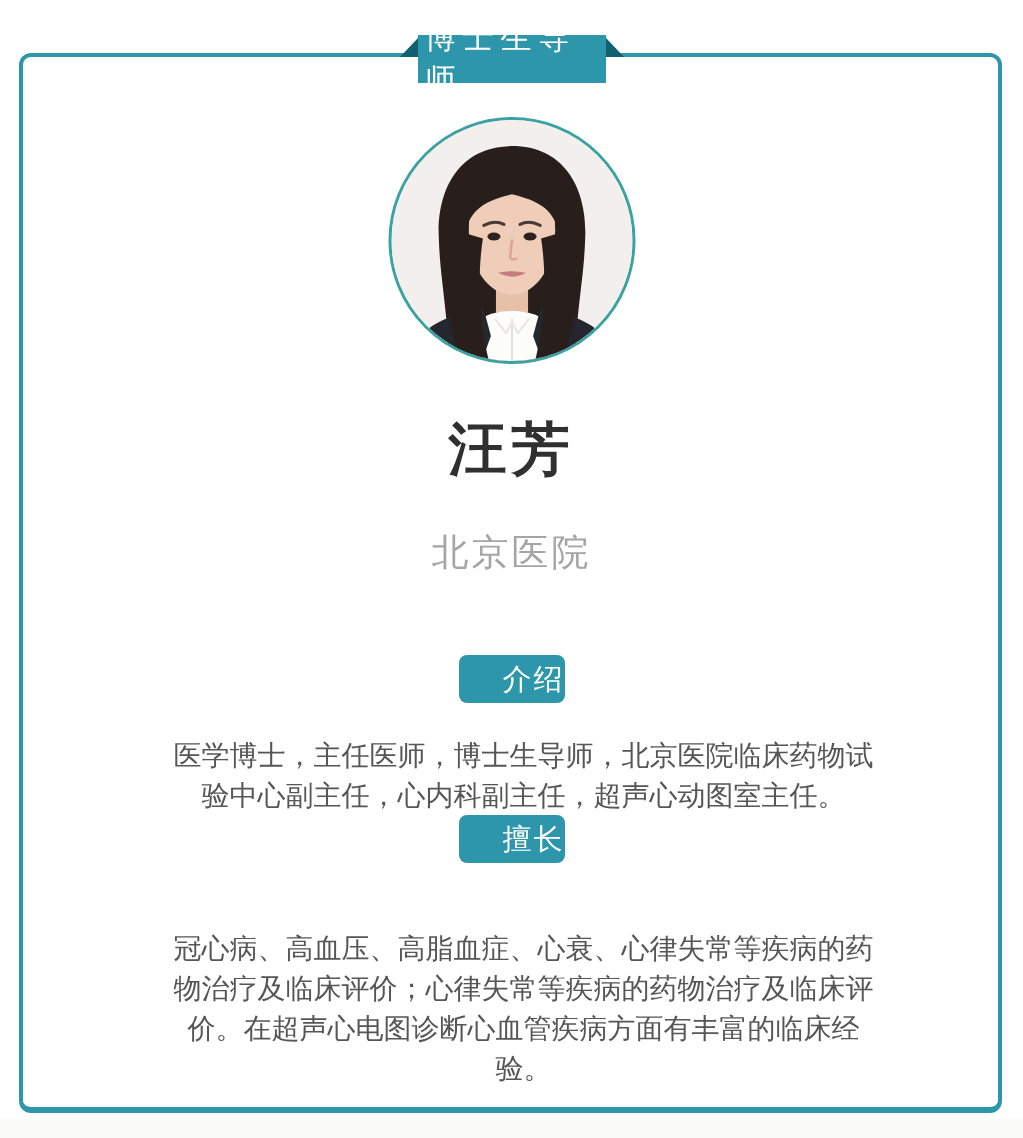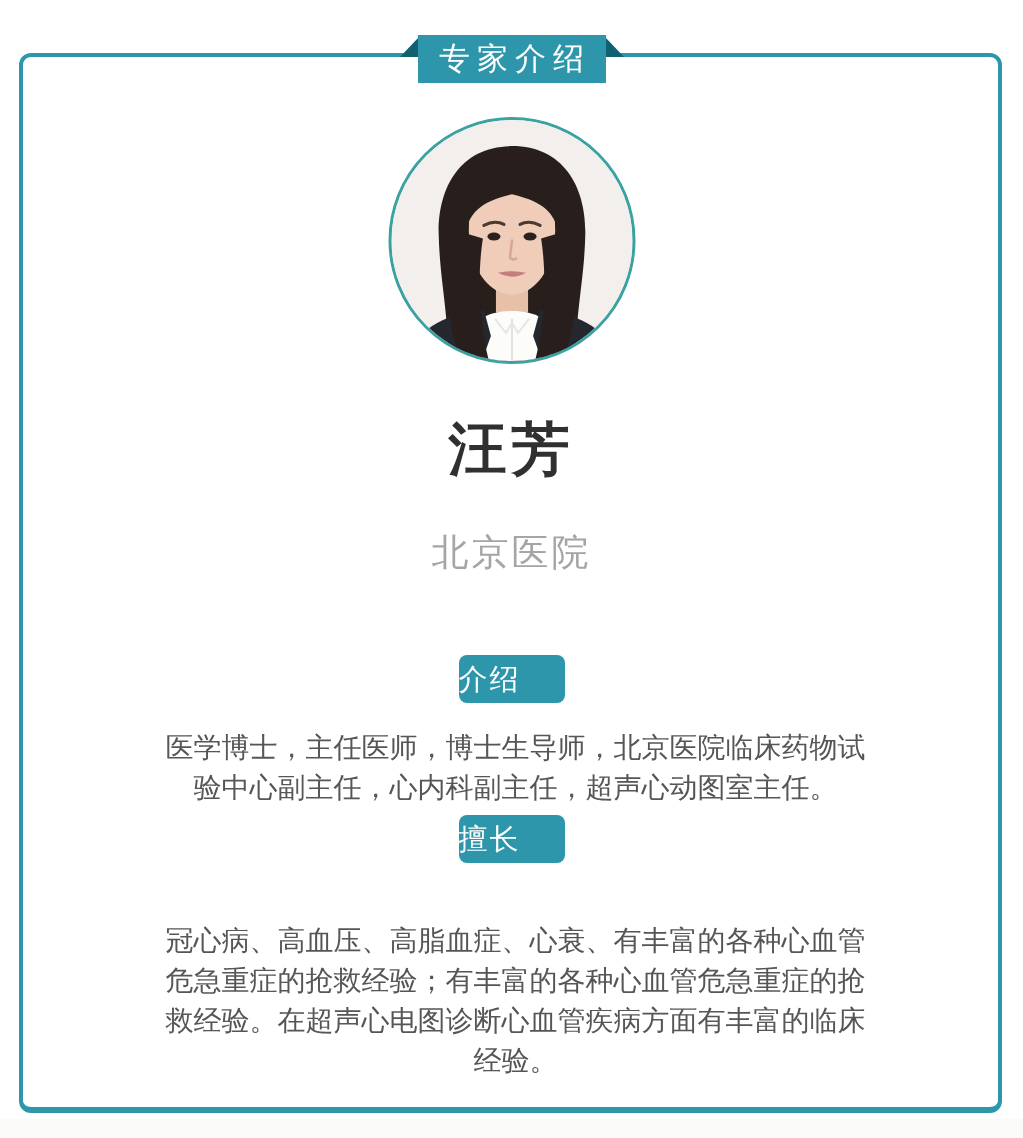--- a/index.html
+++ b/index.html
@@ -81,30 +81,30 @@
     color:var(--hospital-color);
     z-index:2;
   }
   .chip{
     position:absolute;left:50%;transform:translateX(-50%);
     width:106px;height:48px;
     background:var(--accent);
     border-radius:8px;
     color:#ffffff;
     font-size:29px;line-height:48px;
-    text-align:left;
+    text-align:right;
     letter-spacing:2px;
     z-index:2;
   }
   .chip-intro{top:655px;}
   .chip-skill{top:815px;}
   .para{
     position:absolute;left:50%;transform:translateX(-50%);
     width:706px;
-    margin:4px;
+    margin:12px;
     text-align:center;
     font-size:28px;line-height:40px;
     color:var(--body-color);
     z-index:2;
   }
   .para-intro{top:724px;}
   .para-skill{top:917px;}
   .bottom-strip{
     position:absolute;left:0;top:1119px;
     width:1023px;height:19px;
@@ -113,21 +113,21 @@
   }
 </style>
 </head>
 <body>
 
 <div class="card"></div>
 
 <div class="fold fold-left"></div>
 <div class="fold fold-right"></div>
 <div class="ribbon">
-  <span>专家介绍</span>
+  <span>博士生导师</span>
 </div>
 
 <div class="avatar">
   <svg viewBox="0 0 240 240" aria-hidden="true">
     <rect width="240" height="240" fill="#f2efec"></rect>
 
     <path d="M120 26 C68 26 46 68 47 114 C48 158 56 188 57 240 L183 240 C184 188 192 158 193 114 C194 68 172 26 120 26 Z" fill="#281f1c"></path>
 
     <path d="M104 160 L104 192 L136 192 L136 160 C130 170 110 170 104 160 Z" fill="#e7c0aa"></path>
 
@@ -157,15 +157,15 @@
   </svg>
 </div>
 
 <div class="name">汪芳</div>
 <div class="hospital">北京医院</div>
 
 <div class="chip chip-intro">介绍</div>
 <p class="para para-intro">医学博士，主任医师，博士生导师，北京医院临床药物试验中心副主任，心内科副主任，超声心动图室主任。</p>
 
 <div class="chip chip-skill">擅长</div>
-<p class="para para-skill">冠心病、高血压、高脂血症、心衰、有丰富的各种心血管危急重症的抢救经验；有丰富的各种心血管危急重症的抢救经验。在超声心电图诊断心血管疾病方面有丰富的临床经验。</p>
+<p class="para para-skill">冠心病、高血压、高脂血症、心衰、心律失常等疾病的药物治疗及临床评价；心律失常等疾病的药物治疗及临床评价。在超声心电图诊断心血管疾病方面有丰富的临床经验。</p>
 
 <div class="bottom-strip"></div>
 
 </body></html>

